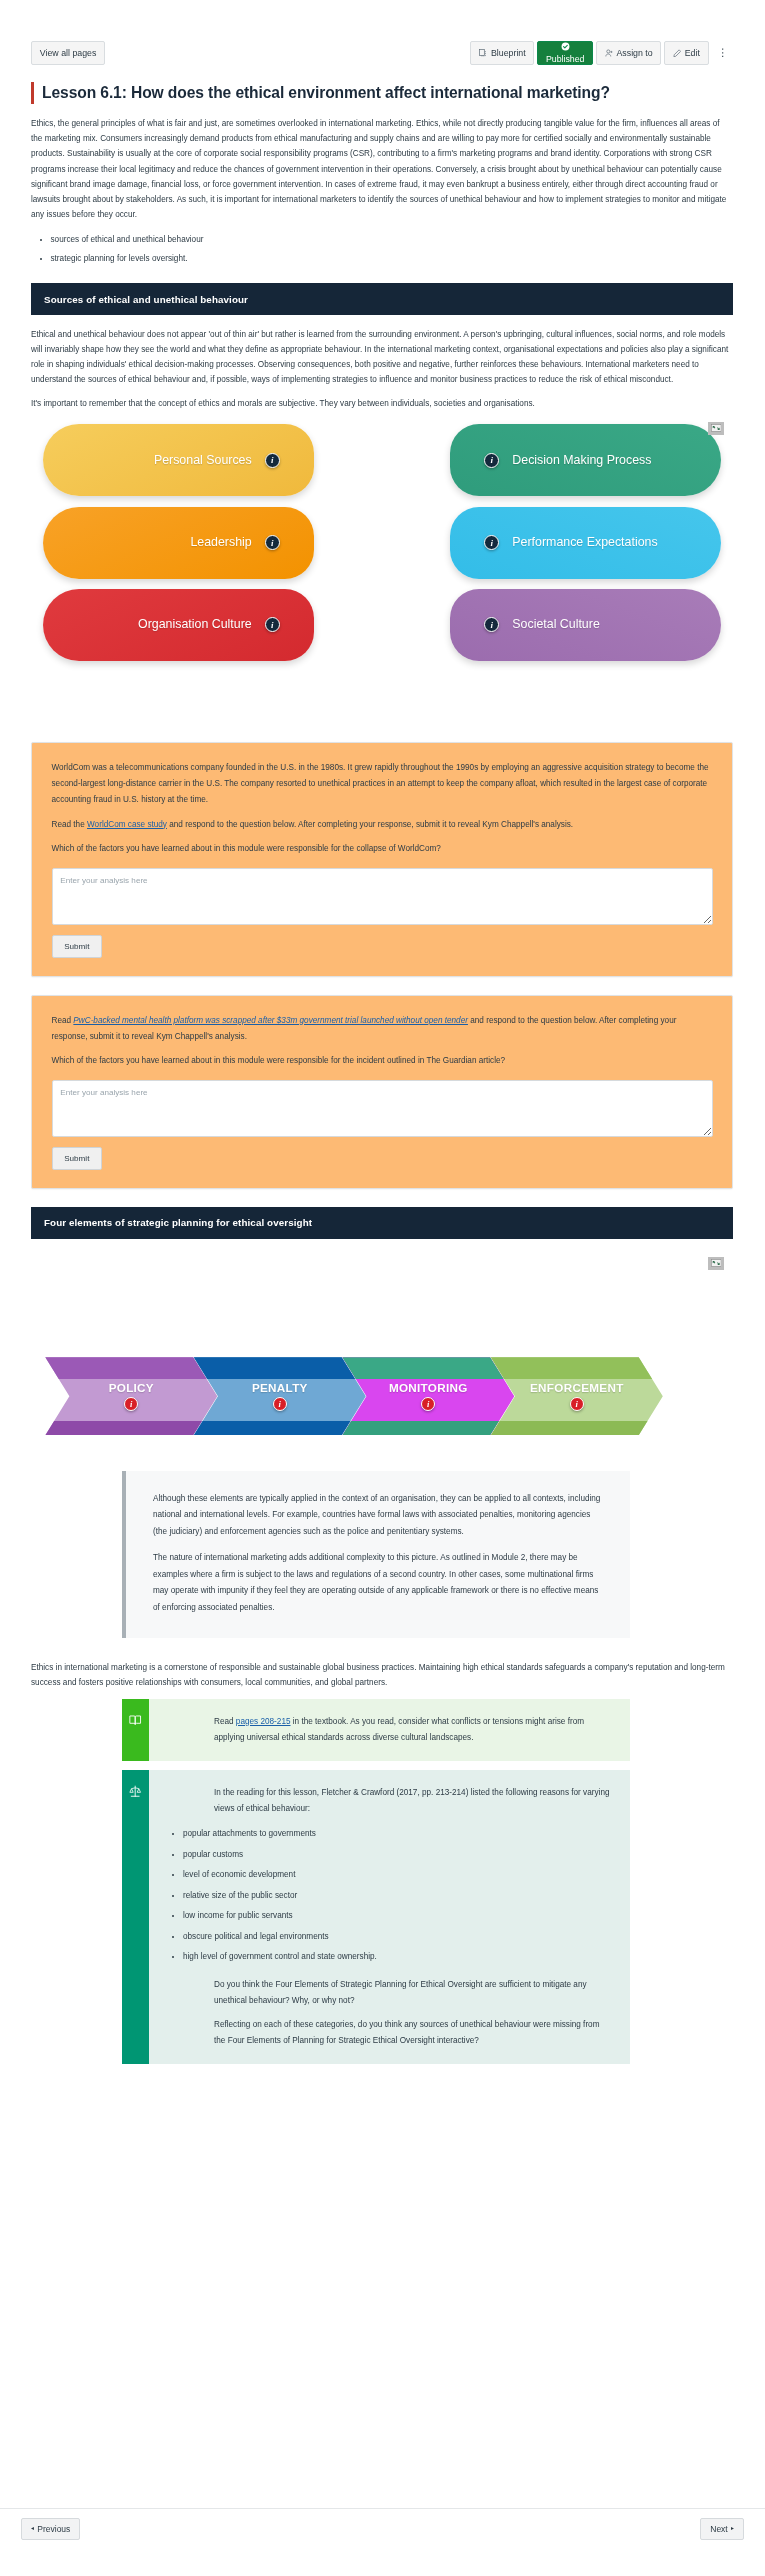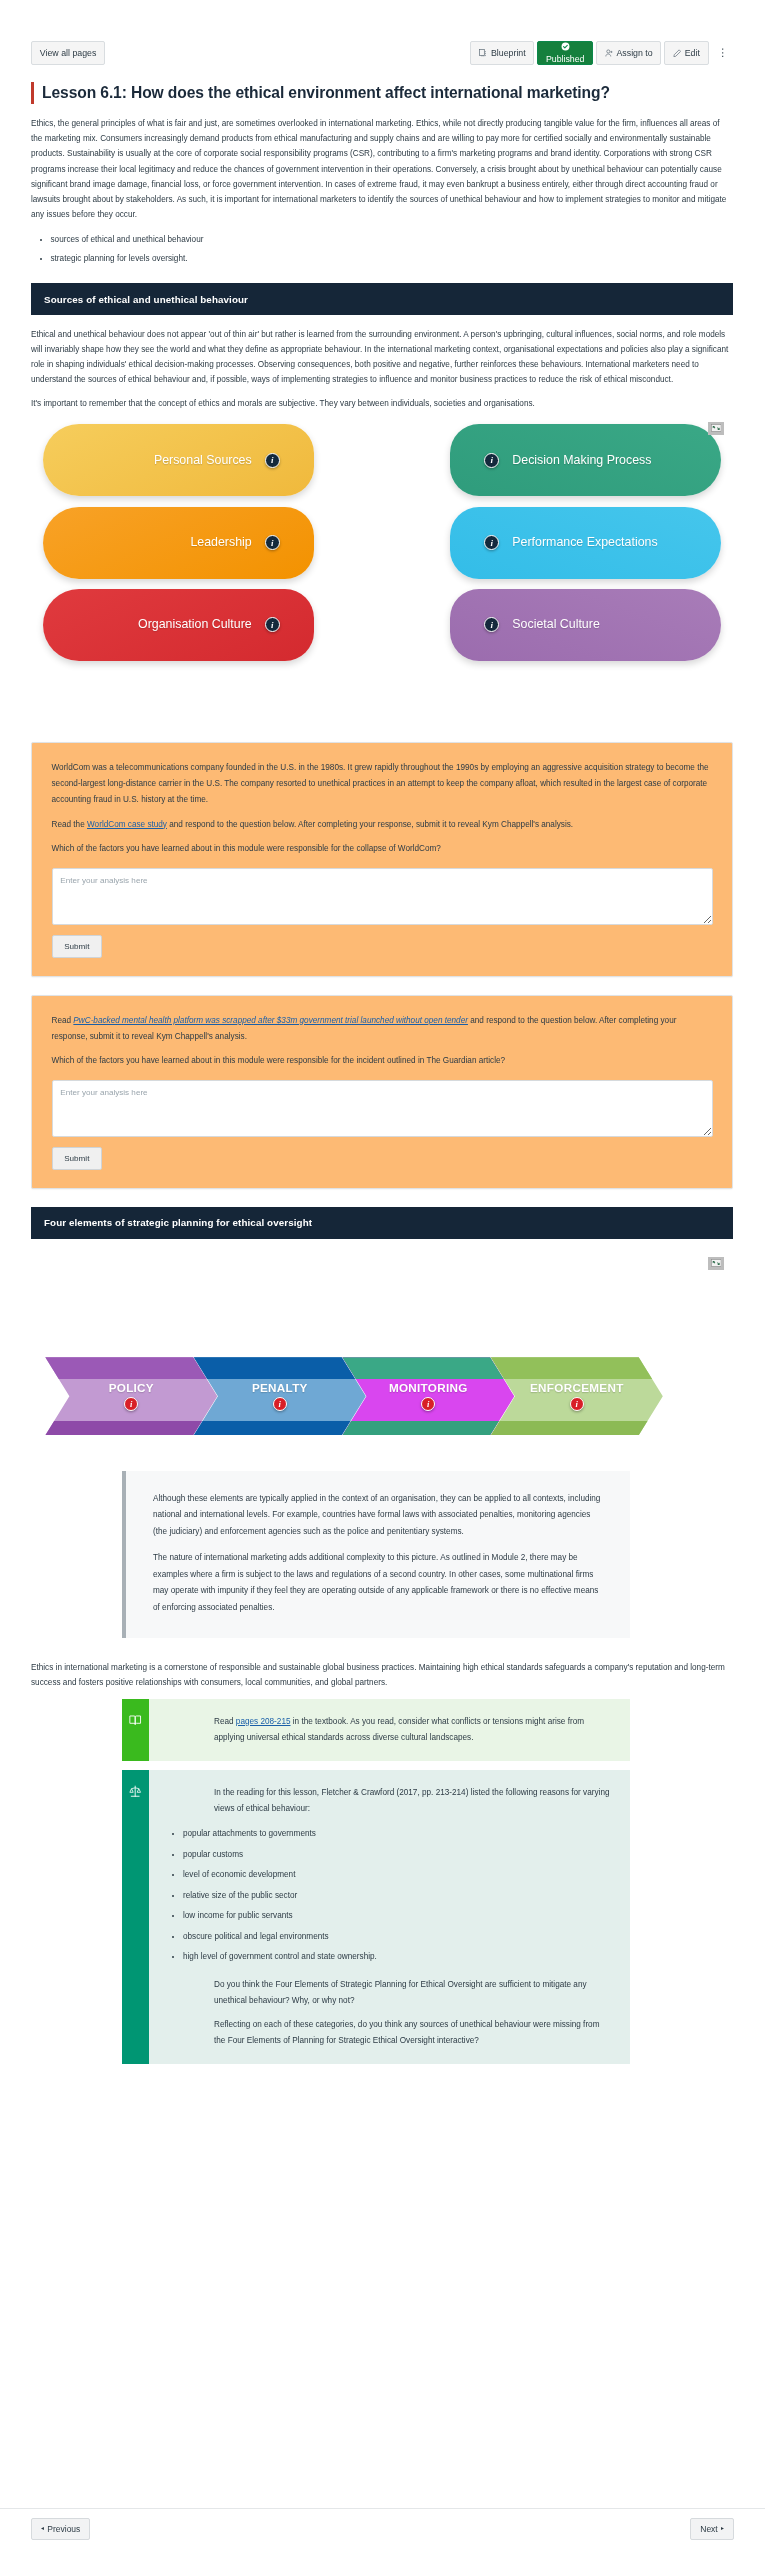--- a/index.html
+++ b/index.html
@@ -179,21 +179,21 @@
   .callout .body p:last-child { margin-bottom: 0; }
   .callout ul { margin: 6.5px 0 9px 17px; }
   .callout ul li { font-size: 8.2px; line-height: 2.5; }
   .callout.reading .bar { background: #3aba1e; }
   .callout.reading .body { background: #e9f5e6; }
   .callout.reflect .bar { background: #009673; }
   .callout.reflect .body { background: #e3efec; }
 
   
   .footer-nav {
-    position: absolute; left: 0; top: 2508px; width: 765px; padding: 0 31px;
+    position: absolute; left: 0; top: 2508px; width: 765px; padding: 0 21px;
     border-top: 0.7px solid #e4e7e9; padding-top: 9px;
     display: flex; align-items: center; justify-content: space-between;
   }
   .nav-btn {
     background: #f2f3f4; border: 0.7px solid #d6dadd; border-radius: 2px;
     padding: 5.2px 9px; font-size: 8.5px; color: #2d3b45; cursor: pointer;
     display: inline-flex; align-items: center; gap: 3.3px;
   }
   .tri { font-size: 5.9px; line-height: 1; }
 </style>

